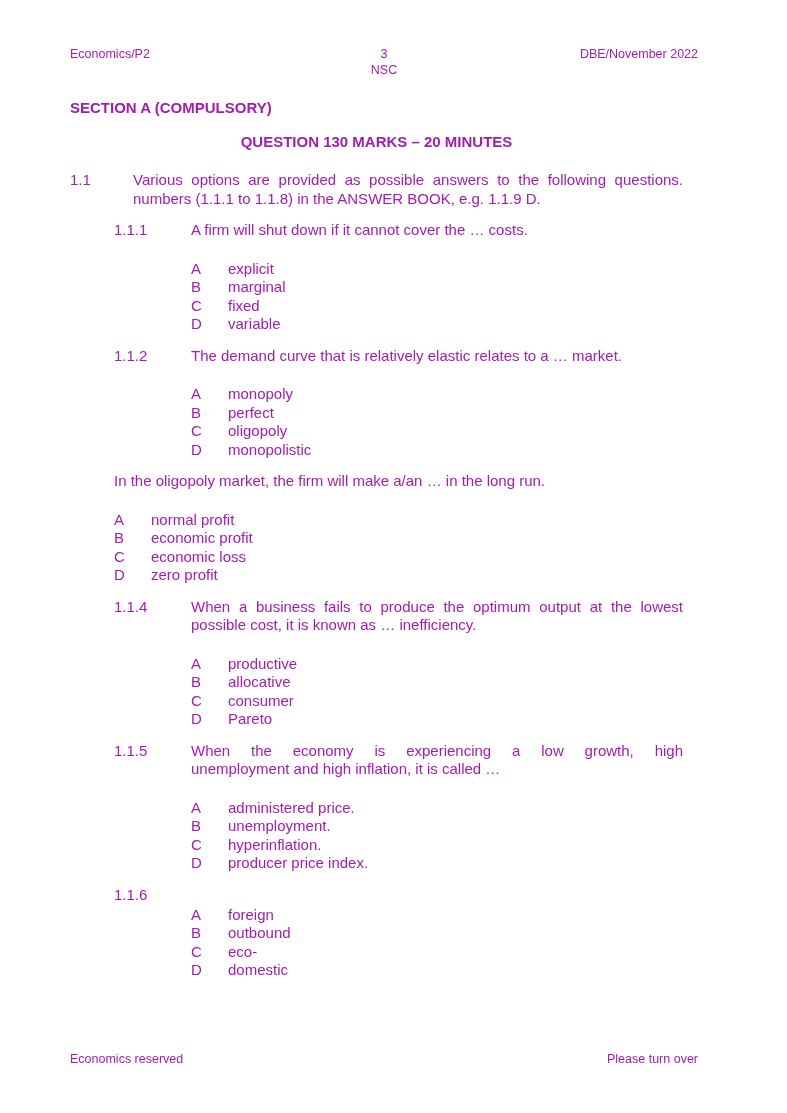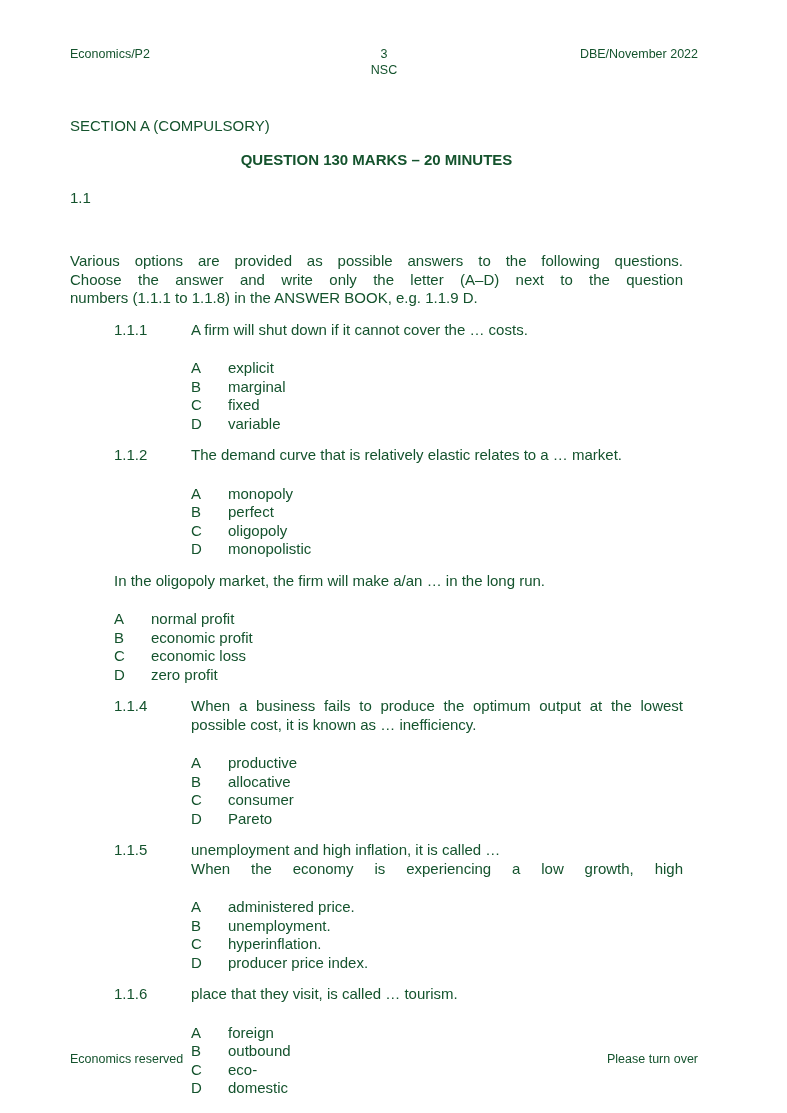--- a/index.html
+++ b/index.html
@@ -2,21 +2,21 @@
 <html><head>
 <meta charset="utf-8">
 <style>
   html, body { margin: 0; padding: 0; background: #888; }
   .page {
     position: relative;
     width: 787px;
     height: 1113px;
     margin: 0 auto;
     background: #ffffff;
-    color: #14532d;
+    color: #a21caf;
     font-family: "Liberation Sans", sans-serif;
     font-size: 15px;
     line-height: 18.5px;
     overflow: hidden;
   }
   
   .pageheader {
     position: absolute;
     top: 46px;
     left: 70px;
@@ -37,28 +37,28 @@
     display: flex;
     justify-content: space-between;
   }
   
   .content {
     position: absolute;
     left: 70px;
     top: 99px;
     width: 613px;
   }
-  .section-heading { font-weight: normal; margin-top: 18px; }
+  .section-heading { font-weight: bold; }
   .q1row {
     display: flex;
     justify-content: center;
     font-weight: bold;
     margin-top: 15px;
   }
-  .q11 { display: flex; margin-top: 20px; flex-direction: column; }
+  .q11 { display: flex; margin-top: 20px; }
   .q11num  { flex: 0 0 63px; }
   .q11body { flex: 1 1 auto; }
   
   .jl { text-align: justify; text-align-last: justify; }
   .line { white-space: normal; }
   .subq { display: flex; margin-top: 13px; margin-left: 44px; }
   .subnum  { flex: 0 0 77px; }
   .subbody { flex: 1 1 auto; }
   .options { margin-top: 20px; }
   .opt { display: flex; }
@@ -85,21 +85,20 @@
 
     <div class="q1row">
       <span>QUESTION 1</span>
       <span>30 MARKS – 20 MINUTES</span>
     </div>
 
     <div class="q11">
       <div class="q11num">1.1</div>
       <div class="q11body">
         <div class="line jl">Various options are provided as possible answers to the following questions.</div>
-        <div class="line jl">Choose the answer and write only the letter (A–D) next to the question</div>
         <div class="line">numbers (1.1.1 to 1.1.8) in the ANSWER BOOK, e.g. 1.1.9 D.</div>
       </div>
     </div>
 
     <div class="subq">
       <div class="subnum">1.1.1</div>
       <div class="subbody">
         <div class="line">A firm will shut down if it cannot cover the … costs.</div>
         <div class="options">
           <div class="opt">
@@ -193,22 +192,22 @@
             <span class="optletter">D</span>
             <span class="opttext">Pareto</span>
           </div>
         </div>
       </div>
     </div>
 
     <div class="subq">
       <div class="subnum">1.1.5</div>
       <div class="subbody">
+        <div class="line jl">When the economy is experiencing a low growth, high</div>
         <div class="line">unemployment and high inflation, it is called …</div>
-        <div class="line jl">When the economy is experiencing a low growth, high</div>
         <div class="options">
           <div class="opt">
             <span class="optletter">A</span>
             <span class="opttext">administered price.</span>
           </div>
           <div class="opt">
             <span class="optletter">B</span>
             <span class="opttext">unemployment.</span>
           </div>
           <div class="opt">
@@ -219,21 +218,20 @@
             <span class="optletter">D</span>
             <span class="opttext">producer price index.</span>
           </div>
         </div>
       </div>
     </div>
 
     <div class="subq">
       <div class="subnum">1.1.6</div>
       <div class="subbody">
-        <div class="line">place that they visit, is called … tourism.</div>
         <div class="options">
           <div class="opt">
             <span class="optletter">A</span>
             <span class="opttext">foreign</span>
           </div>
           <div class="opt">
             <span class="optletter">B</span>
             <span class="opttext">outbound</span>
           </div>
           <div class="opt">

